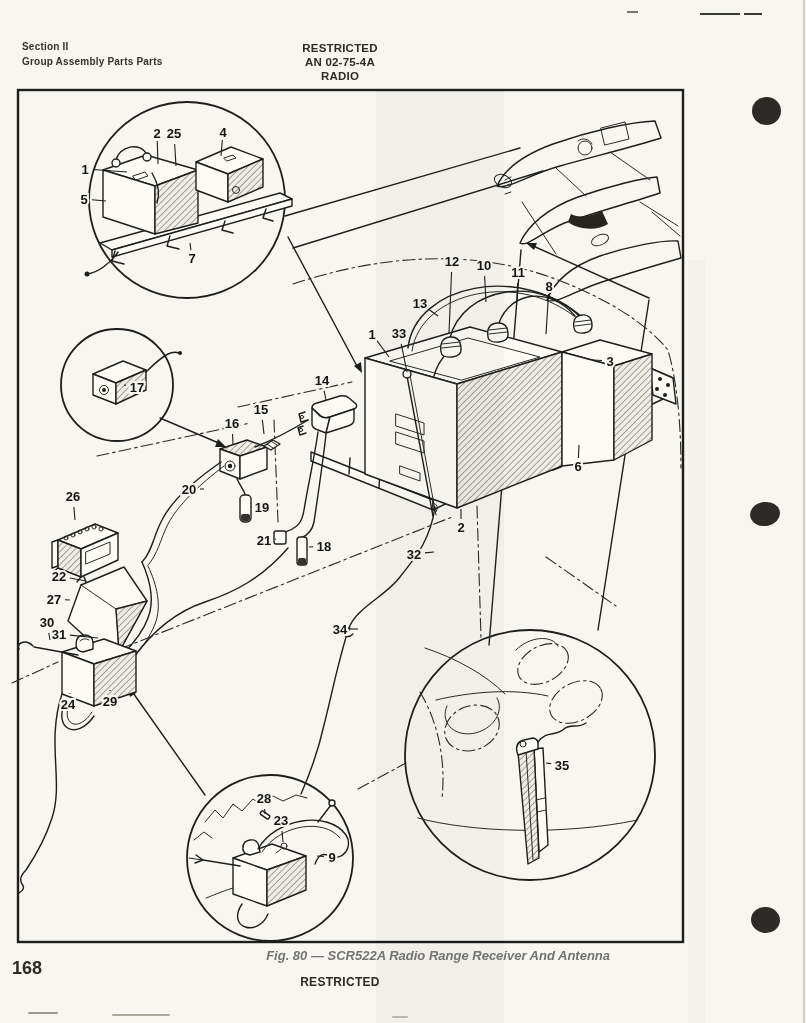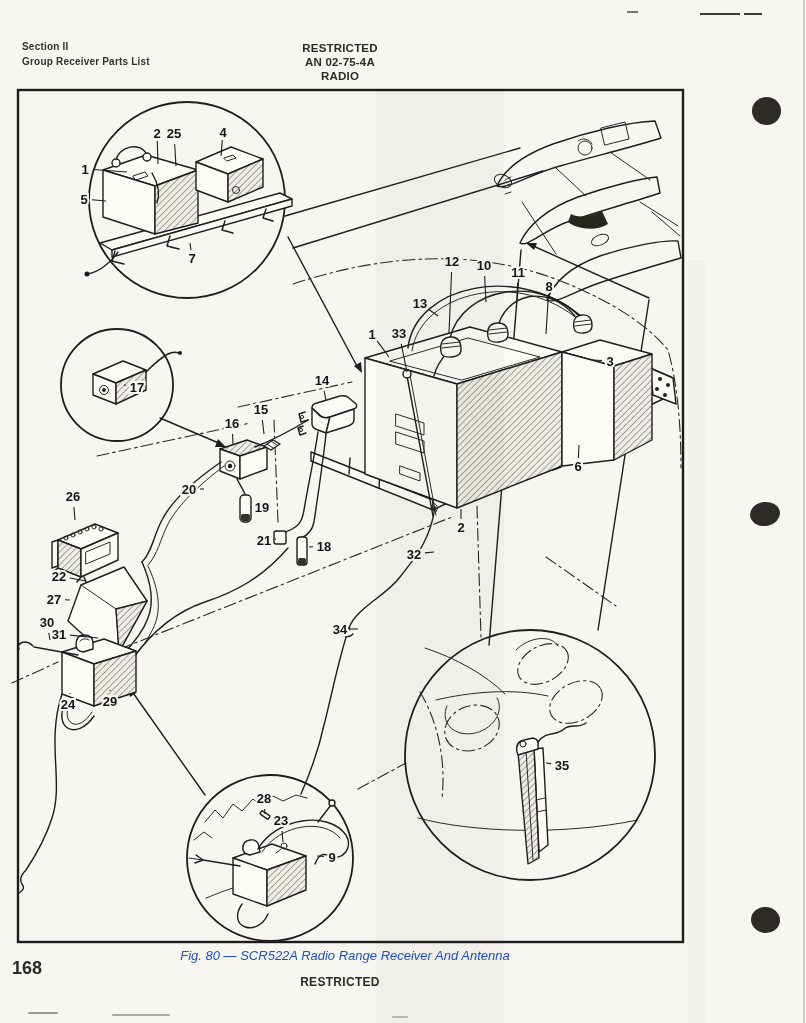--- a/index.html
+++ b/index.html
@@ -6,22 +6,22 @@
   body{
     width:806px;height:1023px;position:relative;overflow:hidden;
     background:#f8f6f0;
     font-family:"Liberation Sans", sans-serif;
     color:#222;
   }
   .hdr-left{position:absolute;left:22px;top:39px;font-size:10px;font-weight:bold;
     line-height:15px;color:#33322f;letter-spacing:.2px;}
   .hdr-center{position:absolute;left:270px;top:41px;width:140px;text-align:center;
     font-size:11.5px;font-weight:bold;line-height:14px;color:#2c2b28;letter-spacing:.2px;}
-  .caption{position:absolute;left:80px;top:948px;width:530px;text-align:center;
-    font-size:13px;font-weight:normal;font-style:italic;color:#1d4ed8;}
+  .caption{position:absolute;left:80px;top:948px;width:530px;text-align:right;
+    font-size:13px;font-weight:bold;font-style:italic;color:#737373;}
   .pagenum{position:absolute;left:12px;top:958px;font-size:18px;font-weight:bold;color:#2a2925;}
   .footer-restricted{position:absolute;left:245px;top:975px;width:190px;text-align:center;
     font-size:12px;font-weight:bold;color:#2c2b28;letter-spacing:.3px;}
   .hole{position:absolute;background:#2d2a27;border-radius:50%;}
   #hole1{left:752px;top:97px;width:29px;height:28px;}
   #hole2{left:750px;top:502px;width:30px;height:24px;transform:rotate(-8deg);}
   #hole3{left:751px;top:907px;width:29px;height:26px;transform:rotate(6deg);}
   .band{position:absolute;pointer-events:none;}
   #band1{left:376px;top:90px;width:128px;height:933px;background:rgba(70,68,60,0.035);}
   #band2{left:688px;top:260px;width:17px;height:763px;background:rgba(70,68,60,0.03);}
@@ -44,21 +44,21 @@
   .callout-text{font-family:"Liberation Sans",sans-serif;font-size:13px;font-weight:bold;fill:#141414;}
   .callout-halo{font-family:"Liberation Sans",sans-serif;font-size:13px;font-weight:bold;
     fill:none;stroke:#f8f6f0;stroke-width:4;}
   .callout-line{stroke:#1e1e1e;stroke-width:1.1;fill:none;}
 </style>
 <title>AN 01-75-4A</title></head>
 <body>
 
 <div class="hdr-left">
   <div>Section II</div>
-  <div>Group Receiver Parts List</div>
+  <div>Group Assembly Parts Parts</div>
 </div>
 
 <div class="hdr-center">
   <div>RESTRICTED</div>
   <div>AN 02-75-4A</div>
   <div>RADIO</div>
 </div>
 
 <svg width="806" height="1023" viewBox="0 0 806 1023">
   <defs>

